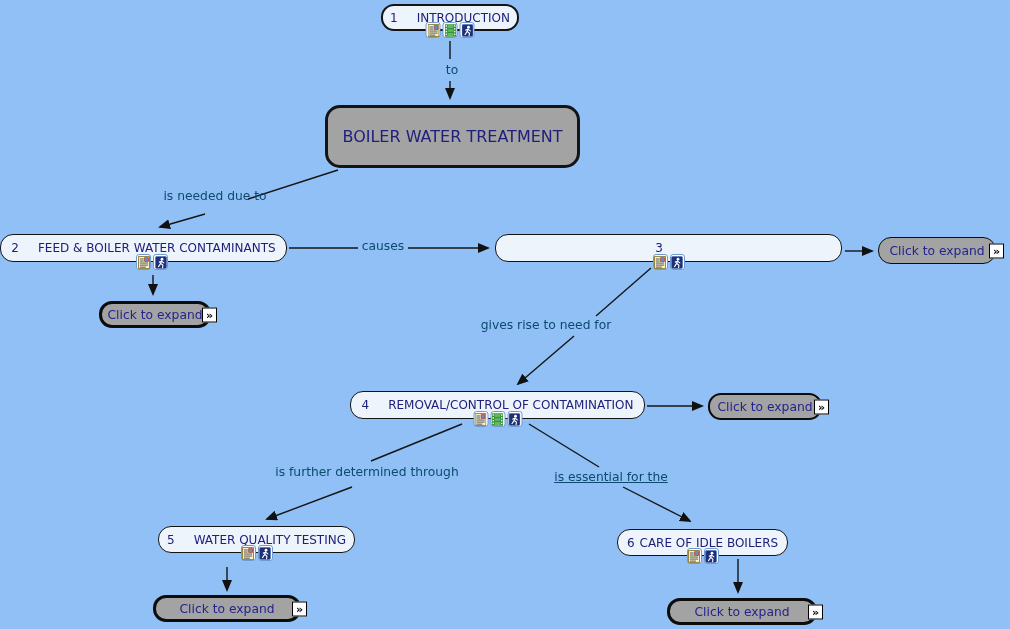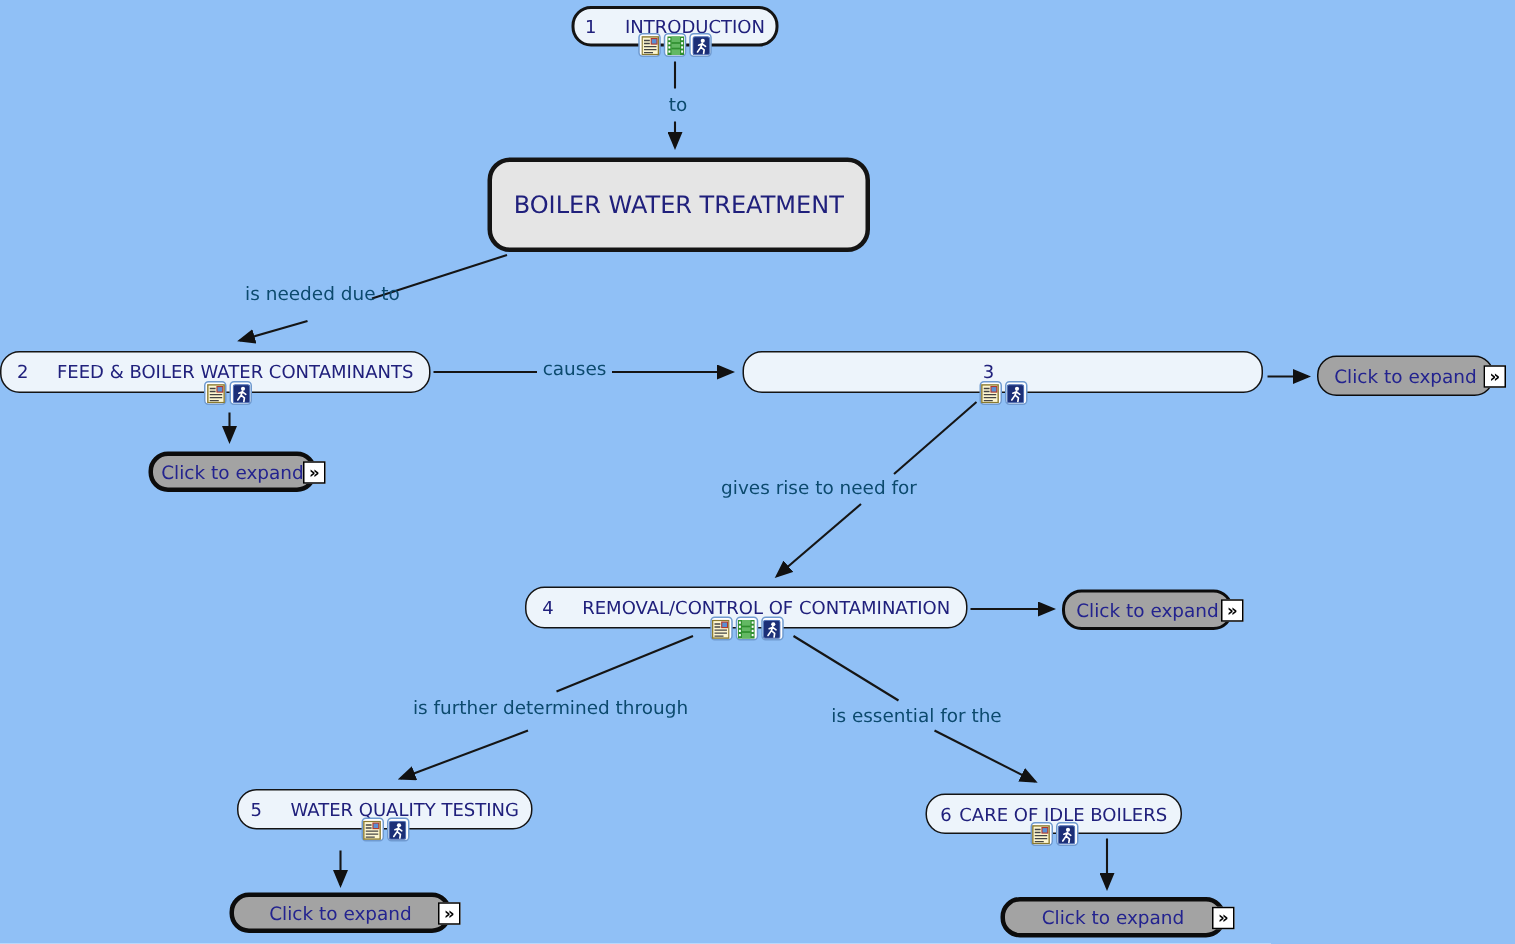--- a/index.html
+++ b/index.html
@@ -11,21 +11,21 @@
   #wires{position:absolute;left:0;top:0;pointer-events:none;}
   .concept{
     position:absolute;display:flex;align-items:center;justify-content:center;
     background:#edf4fb;border:1.5px solid #141414;border-radius:13px;
     color:#20207c;font-size:12px;white-space:nowrap;box-sizing:border-box;
   }
   .concept .num{margin-right:19px;}
   .concept .num.tight{margin-right:5px;}
   .root{
     position:absolute;display:flex;align-items:center;justify-content:center;
-    background:#e5e5e5;border:3px solid #141414;border-radius:15px;
+    background:#a3a3a3;border:3px solid #141414;border-radius:15px;
     color:#20207c;font-size:16px;white-space:nowrap;box-sizing:border-box;
   }
   .expand{
     position:absolute;display:flex;align-items:center;justify-content:center;
     background:#a3a3a3;border-radius:13px;border:3px solid #0c0c0c;
     color:#23238f;font-size:12.3px;white-space:nowrap;box-sizing:border-box;
   }
   .chev{
     position:absolute;right:-9px;top:50%;transform:translateY(-50%);
     width:13px;height:13px;background:#fff;border:1.6px solid #000;
@@ -272,15 +272,15 @@
   <div class="expand" style="left:667px;top:598px;width:150px;height:27px;">
     <span>Click to expand</span>
     <span class="chev">»</span>
   </div>
 
   <div class="phrase" style="left:452px;top:70px;">to</div>
   <div class="phrase" style="left:215px;top:196px;">is needed due to</div>
   <div class="phrase" style="left:383px;top:246px;">causes</div>
   <div class="phrase" style="left:546px;top:325px;">gives rise to need for</div>
   <div class="phrase" style="left:367px;top:472px;text-align:right;">is further determined through</div>
-  <div class="phrase" style="left:611px;top:477px;">is essential for the</div>
+  <div class="phrase" style="left:611px;top:477px;text-decoration:underline;">is essential for the</div>
 
 </div>
 
 </body></html>

